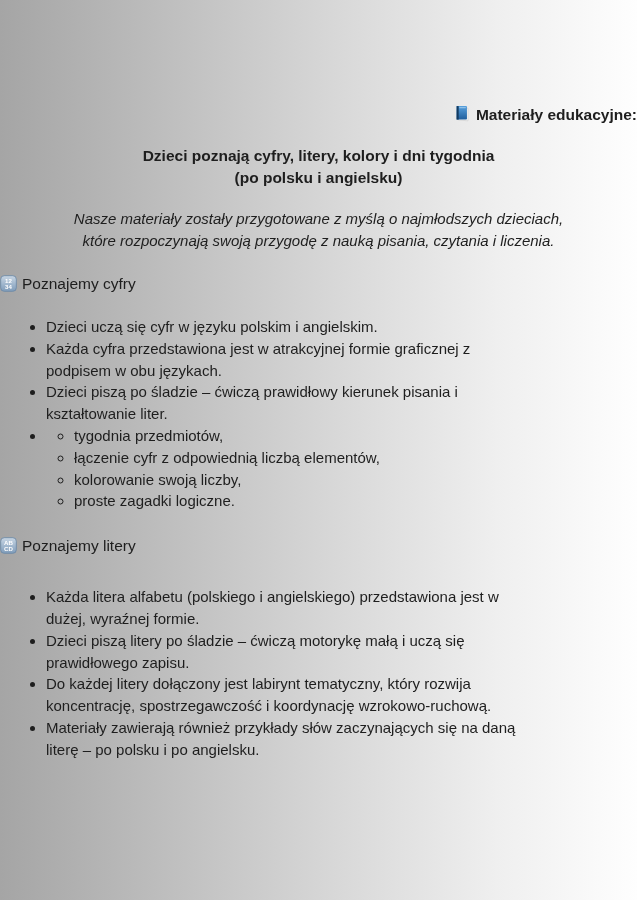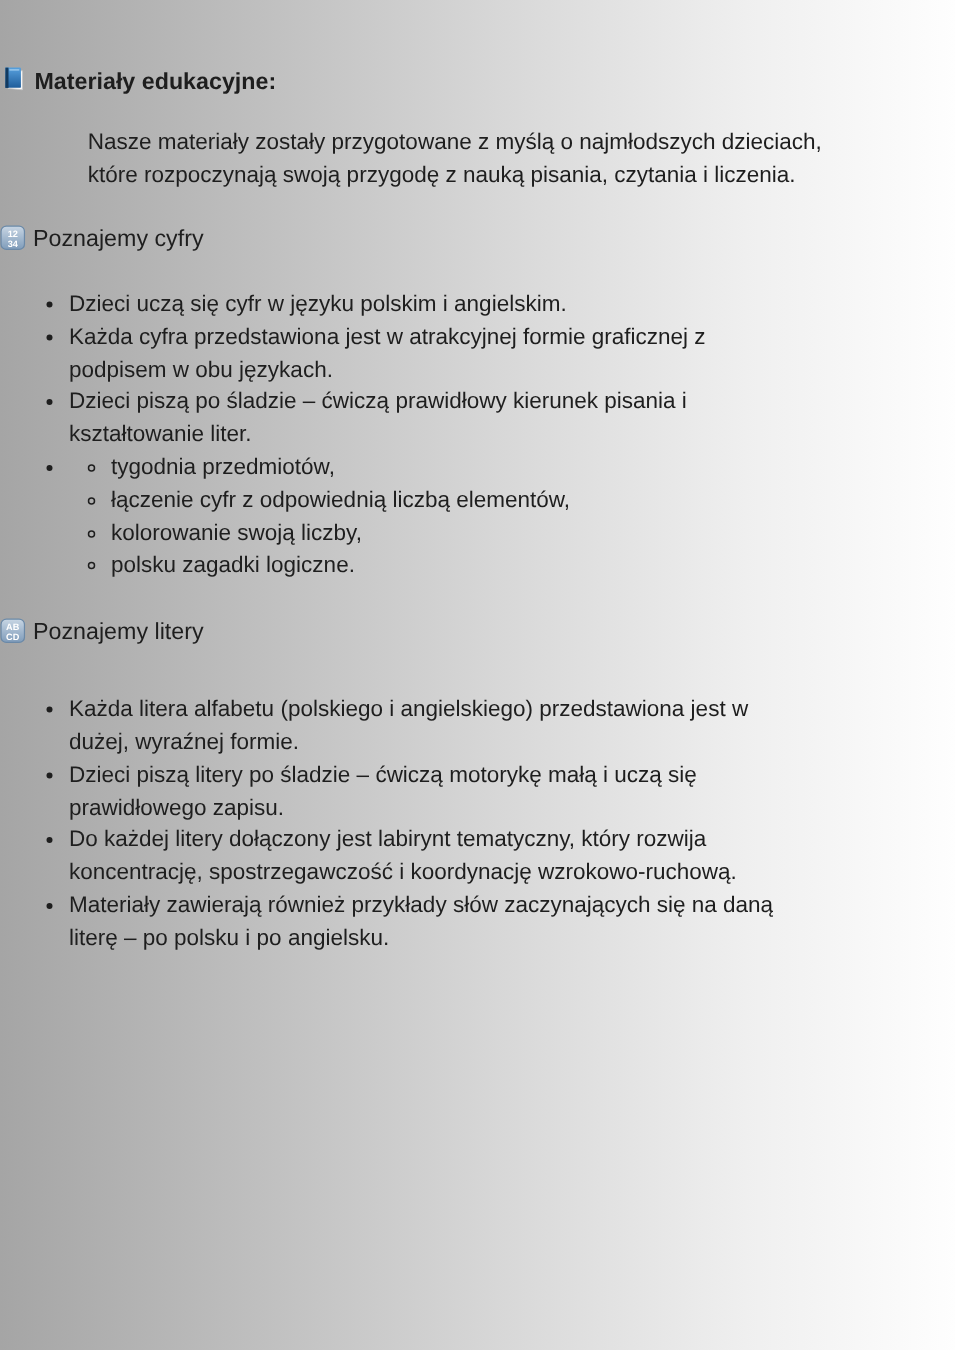--- a/index.html
+++ b/index.html
@@ -9,41 +9,43 @@
     position: relative;
     width: 637px;
     height: 900px;
     overflow: hidden;
     background: linear-gradient(90deg, #a5a5a5 0%, #c0c0c0 28%, #d7d7d7 52%, #efefef 78%, #fefefe 100%);
     color: #1e1e1e;
   }
 
   .title {
     margin: 0;
-    padding-top: 44px;
-    text-align: left;
+    padding-top: 104px;
+    text-align: right;
     font-size: 15.5px;
     font-weight: 700;
     line-height: 21px;
   }
 
   .heading {
     margin: 20px 0 0 0;
     text-align: center;
     font-size: 15.5px;
     font-weight: 700;
     line-height: 22px;
   }
 
   .intro {
     margin: 19px auto 0 auto;
     width: 520px;
+    text-align: center;
     font-size: 15px;
     font-weight: 400;
     line-height: 22px;
+    font-style: italic;
   }
 
   .section-heading {
     margin: 21px 0 0 0;
     font-size: 15.5px;
     font-weight: 400;
     line-height: 22px;
   }
   .section-heading.litery { margin-top: 23px; }
 
@@ -91,41 +93,45 @@
 
   <h1 class="title">
     <svg class="icon" width="18" height="18" viewBox="0 0 20 20">
       <path d="M6 2.6 L16.6 3.6 L16.6 17.6 L6 16.6 Z" fill="#fbfbfb" stroke="#c4c4c4" stroke-width="0.6"></path>
       <path d="M4 1.2 L14.6 1.2 Q15.5 1.2 15.5 2.1 L15.5 15.3 Q15.5 16.2 14.6 16.2 L4 16.2 Z" fill="url(#bookGrad)"></path>
       <rect x="4" y="1.2" width="2.3" height="15" fill="#123a60"></rect>
       <rect x="6.8" y="2.2" width="7.6" height="1.3" rx="0.6" fill="#9ec9ec" opacity="0.8"></rect>
     </svg><span>Materiały edukacyjne:</span>
   </h1>
 
+  <h2 class="heading">
+    <span>Dzieci poznają cyfry, litery, kolory i dni tygodnia</span><br>
+    <span>(po polsku i angielsku)</span>
+  </h2>
 
   <p class="intro">Nasze materiały zostały przygotowane z myślą o najmłodszych dzieciach, które rozpoczynają swoją przygodę z nauką pisania, czytania i liczenia.</p>
 
   <h3 class="section-heading">
     <svg class="icon" width="17" height="17" viewBox="0 0 20 20">
       <rect x="0.8" y="0.8" width="18.4" height="18.4" rx="4.2" fill="url(#keycapGrad)" stroke="#6b89a7" stroke-width="1"></rect>
       <text x="10" y="9.2" font-size="7.2" font-weight="bold" fill="#ffffff" text-anchor="middle" font-family="Liberation Sans, sans-serif">12</text>
       <text x="10" y="17" font-size="7.2" font-weight="bold" fill="#ffffff" text-anchor="middle" font-family="Liberation Sans, sans-serif">34</text>
     </svg><span>Poznajemy cyfry</span>
   </h3>
 
   <ul class="bullets">
     <li>Dzieci uczą się cyfr w języku polskim i angielskim.</li>
     <li>Każda cyfra przedstawiona jest w atrakcyjnej formie graficznej z podpisem w obu językach.</li>
     <li>Dzieci piszą po śladzie – ćwiczą prawidłowy kierunek pisania i kształtowanie liter.</li>
     <li>
       <ul class="sub-bullets">
         <li>tygodnia przedmiotów,</li>
         <li>łączenie cyfr z odpowiednią liczbą elementów,</li>
         <li>kolorowanie swoją liczby,</li>
-        <li>polsku zagadki logiczne.</li>
+        <li>proste zagadki logiczne.</li>
       </ul>
     </li>
   </ul>
 
   <h3 class="section-heading litery">
     <svg class="icon" width="17" height="17" viewBox="0 0 20 20">
       <rect x="0.8" y="0.8" width="18.4" height="18.4" rx="4.2" fill="url(#keycapGrad)" stroke="#6b89a7" stroke-width="1"></rect>
       <text x="10" y="9.2" font-size="7.2" font-weight="bold" fill="#ffffff" text-anchor="middle" font-family="Liberation Sans, sans-serif">AB</text>
       <text x="10" y="17" font-size="7.2" font-weight="bold" fill="#ffffff" text-anchor="middle" font-family="Liberation Sans, sans-serif">CD</text>
     </svg><span>Poznajemy litery</span>

